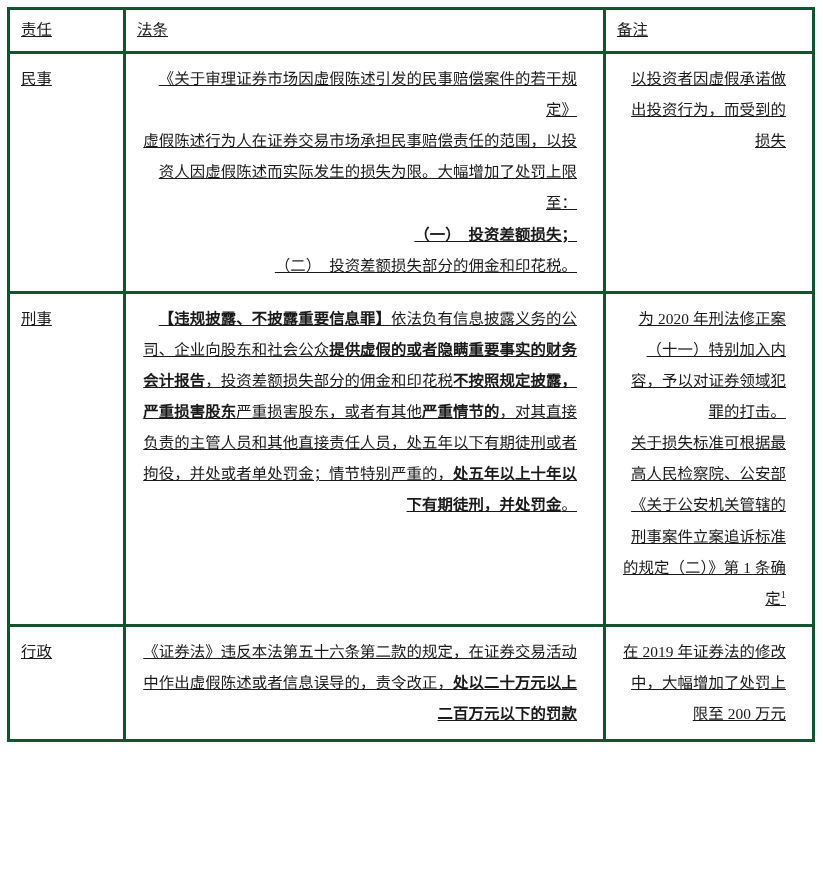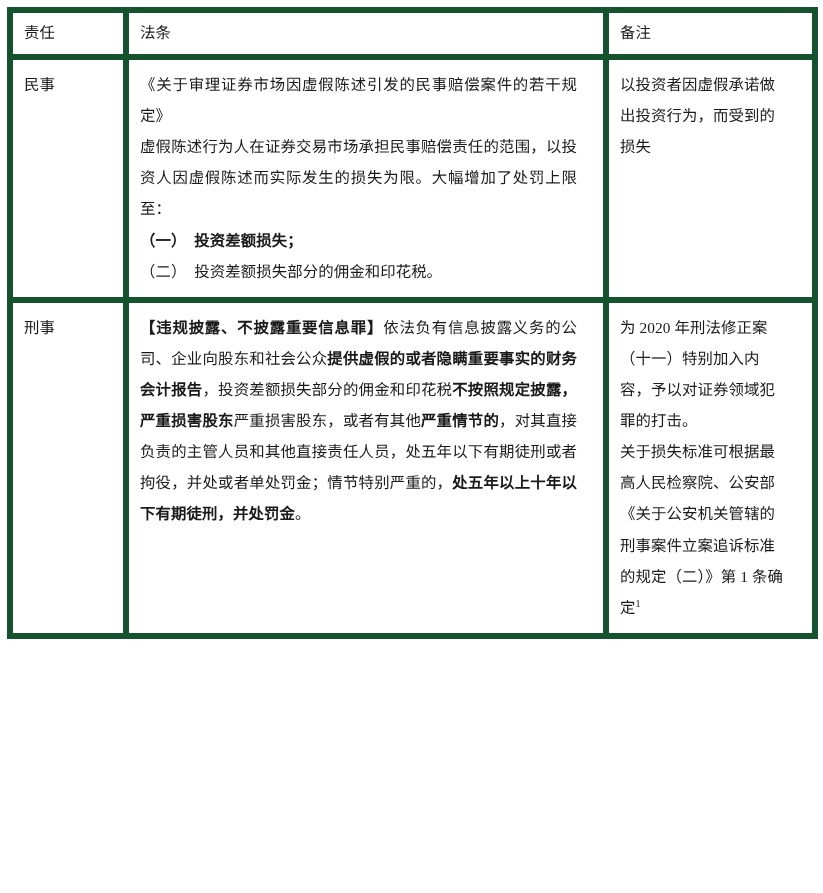--- a/index.html
+++ b/index.html
@@ -25,25 +25,26 @@
 
   table.liability-table {
     width: 805px;
     border-collapse: collapse;
     table-layout: fixed;
     font-size: 15.4px;
   }
 
   table.liability-table td,
   table.liability-table th {
-    border: 6px solid #14532d;
+    border: 3px solid #14532d;
     vertical-align: top;
     padding: 9px 26px 10px 11px;
     text-align: left;
     font-weight: normal;
+    text-decoration: underline;
   }
 
   col.col-responsibility { width: 116px; }
   col.col-provision      { width: 480px; }
   col.col-remark         { width: 209px; }
 
   .hdr-cell {
     height: 22px;
     padding-top: 10px;
     padding-bottom: 10px;
@@ -61,20 +62,21 @@
     text-align: left;
   }
 
   .hdr .cell-text {
     line-height: 1.4;
   }
 
   .para {
     margin: 0;
     text-indent: 0;
+    text-align: right;
   }
 
   b, .b {
     font-weight: bold;
   }
 
   sup.footnote-ref {
     font-size: 0.66em;
     vertical-align: super;
     line-height: 0;
@@ -141,17 +143,32 @@
             </div>
         </td>
         <td class="remark">
           <div class="cell-text">
               <div class="para"><span>为 2020 年刑法修正案（十一）特别加入内容，予以对证券领域犯罪的打击。</span></div>
               <div class="para"><span>关于损失标准可根据最高人民检察院、公安部《关于公安机关管辖的刑事案件立案追诉标准的规定（二）》第 1 条确定</span><sup class="footnote-ref">1</sup></div>
             </div>
         </td>
       </tr>
 
+      <tr>
+        <td class="resp">
+          <div class="cell-text">行政</div>
+        </td>
+        <td class="prov">
+          <div class="cell-text">
+              <div class="para"><span>《证券法》违反本法第五十六条第二款的规定，在证券交易活动中作出虚假陈述或者信息误导的，责令改正，</span><b>处以二十万元以上二百万元以下的罚款</b></div>
+            </div>
+        </td>
+        <td class="remark">
+          <div class="cell-text">
+              <div class="para"><span>在 2019 年证券法的修改中，大幅增加了处罚上限至 200 万元</span></div>
+            </div>
+        </td>
+      </tr>
 
     </tbody>
   </table>
 
 </div>
 
 </body></html>

